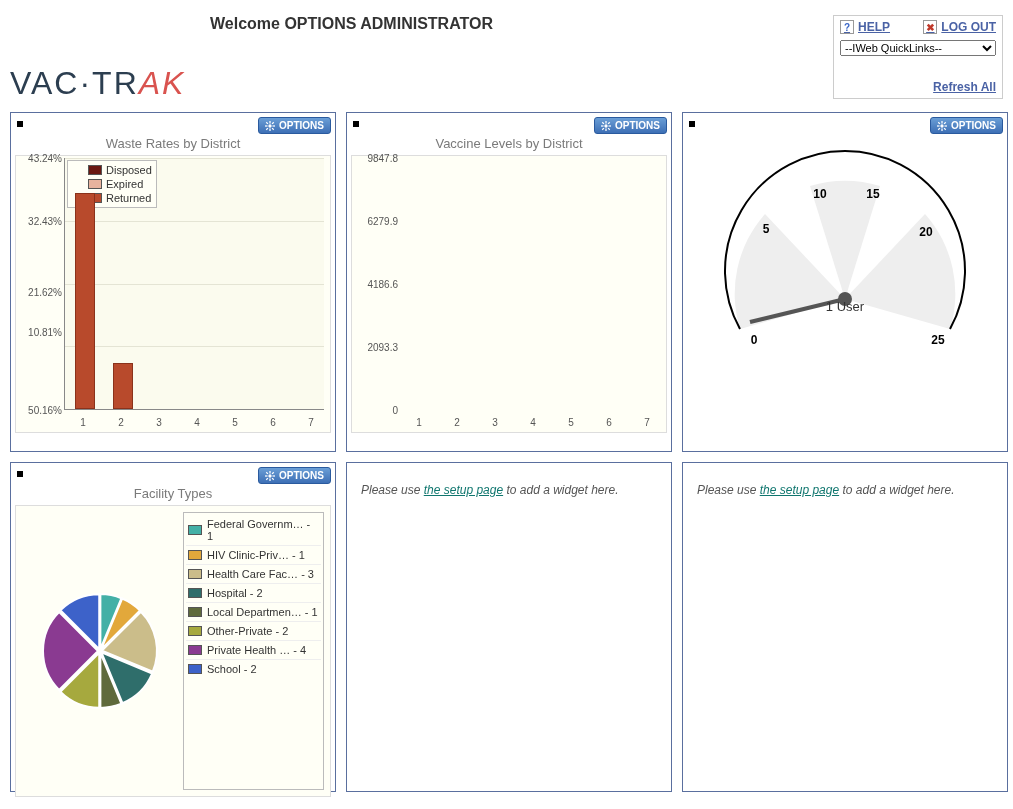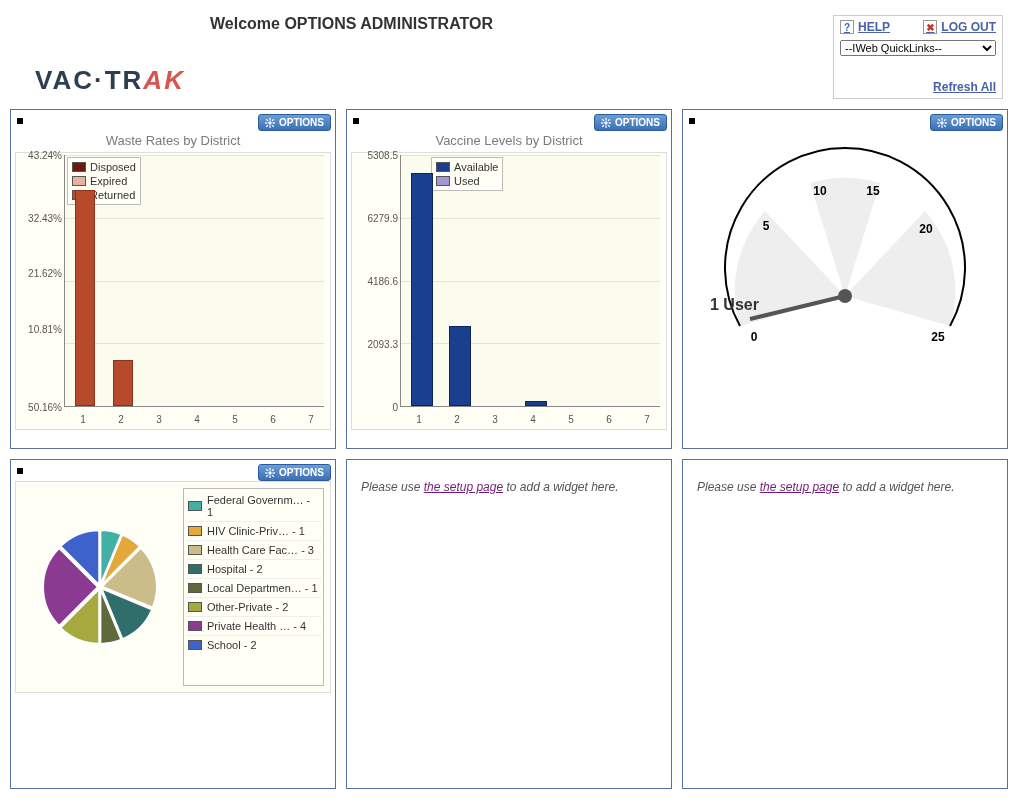--- a/index.html
+++ b/index.html
@@ -16,25 +16,24 @@
     display: flex;
     align-items: flex-start;
     padding: 15px 10px 0 10px;
   }
   .logo-area {
     width: 200px;
     padding-top: 50px;
   }
   .logo {
     font-family: 'Arial Narrow', Arial, sans-serif;
-    font-size: 26px;
+    font-size: 32px;
     letter-spacing: 2px;
     color: #2c3e50;
-    font-weight: 700;
-    text-align: center;
+    font-weight: 400;
   }
   .logo .ak { color: #d9534f; font-style: italic; }
   .center-head {
     flex: 1;
   }
   .app-title {
     color: #5a6f9e;
     font-size: 18px;
     font-weight: bold;
     margin: 0 0 25px 0;
@@ -184,20 +183,21 @@
     background: #fffff6;
     border: 1px solid #bbb;
     padding: 2px 4px;
     font-size: 11px;
   }
   .legend .row {
     display: flex;
     align-items: center;
     gap: 4px;
     line-height: 14px;
+    margin-left: 16px;
   }
   .swatch {
     width: 14px; height: 10px;
     border: 1px solid #555;
   }
   
   .gauge-wrap {
     padding: 10px;
     text-align: center;
   }
@@ -213,21 +213,21 @@
     position: relative;
   }
   
   .pie-body {
     display: flex;
     padding: 6px;
     gap: 6px;
     background: #fffff6;
     margin: 0 4px 4px 4px;
     border: 1px solid #ddd;
-    height: 212px;
+    height: 292px;
   }
   .pie-svg {
     flex: 0 0 155px;
     display: flex;
     align-items: center;
     justify-content: center;
   }
   .pie-legend {
     flex: 1;
     border: 1px solid #bbb;
@@ -243,21 +243,21 @@
     gap: 5px;
   }
   .pie-legend .row:last-child { border-bottom: none; }
   .empty-widget {
     padding: 20px 14px;
     font-style: italic;
     color: #555;
     font-size: 12px;
   }
   .empty-widget a {
-    color: #701a75;
+    color: #0f766e;
   }
 </style>
 </head>
 <body>
 
 <div class="header-row">
   <div class="logo-area">
     <div class="logo"><span>VAC·TR</span><span class="ak">AK</span></div>
   </div>
   <div class="center-head">
@@ -303,21 +303,21 @@
             </g>
           </svg>
         <span>OPTIONS</span>
       </button>
     </div>
     <div class="chart-title">Waste Rates by District</div>
     <div class="chart-area">
 
       <div class="ylab" style="top:2px">43.24%</div>
       <div class="ylab" style="top:65px">32.43%</div>
-      <div class="ylab" style="top:120px">21.62%</div>
+      <div class="ylab" style="top:136px">21.62%</div>
       <div class="ylab" style="top:176px">10.81%</div>
       <div class="ylab" style="top:254px">50.16%</div>
       <div class="plot">
         <div class="grid-h" style="top:0"></div>
         <div class="grid-h" style="top:25%"></div>
         <div class="grid-h" style="top:50%"></div>
         <div class="grid-h" style="top:75%"></div>
 
         <div class="legend" style="left:2px; top:2px;">
           <div class="row">
@@ -363,44 +363,25 @@
               <line x1="17" y1="17" x2="21" y2="21"></line>
               <line x1="3" y1="21" x2="7" y2="17"></line>
               <line x1="17" y1="7" x2="21" y2="3"></line>
             </g>
           </svg>
         <span>OPTIONS</span>
       </button>
     </div>
     <div class="chart-title">Vaccine Levels by District</div>
     <div class="chart-area">
-      <div class="ylab" style="top:2px">5308.5</div>
+      <div class="ylab" style="top:2px">9847.8</div>
       <div class="ylab" style="top:65px">6279.9</div>
       <div class="ylab" style="top:128px">4186.6</div>
       <div class="ylab" style="top:191px">2093.3</div>
       <div class="ylab" style="top:254px">0</div>
-      <div class="plot">
-        <div class="grid-h" style="top:0"></div>
-        <div class="grid-h" style="top:25%"></div>
-        <div class="grid-h" style="top:50%"></div>
-        <div class="grid-h" style="top:75%"></div>
-        <div class="legend" style="left:30px; top:2px;">
-          <div class="row">
-              <span class="swatch" style="background:#1b3f8f"></span>
-              <span>Available</span>
-            </div>
-          <div class="row">
-              <span class="swatch" style="background:#a597d6"></span>
-              <span>Used</span>
-            </div>
-        </div>
-        <div class="bar" style="left:10px; height:93%; width:22px; background:#1b3f8f; border:1px solid #0e255c;"></div>
-        <div class="bar" style="left:48px; height:32%; width:22px; background:#1b3f8f; border:1px solid #0e255c;"></div>
-        <div class="bar" style="left:124px; height:2%; width:22px; background:#1b3f8f; border:1px solid #0e255c;"></div>
-      </div>
       <div class="xlab" style="left:67px">1</div>
       <div class="xlab" style="left:105px">2</div>
       <div class="xlab" style="left:143px">3</div>
       <div class="xlab" style="left:181px">4</div>
       <div class="xlab" style="left:219px">5</div>
       <div class="xlab" style="left:257px">6</div>
       <div class="xlab" style="left:295px">7</div>
     </div>
   </div>
 
@@ -438,21 +419,21 @@
           <text x="56" y="89" font-size="12" font-weight="bold" text-anchor="middle">5</text>
           <text x="110" y="54" font-size="12" font-weight="bold" text-anchor="middle">10</text>
           <text x="163" y="54" font-size="12" font-weight="bold" text-anchor="middle">15</text>
           <text x="216" y="92" font-size="12" font-weight="bold" text-anchor="middle">20</text>
           <text x="228" y="200" font-size="12" font-weight="bold" text-anchor="middle">25</text>
 
           <line x1="135" y1="155" x2="40" y2="178" stroke="#555" stroke-width="4"></line>
           <circle cx="135" cy="155" r="7" fill="#555"></circle>
           <text x="135" y="178" font-size="12" font-weight="bold" text-anchor="middle"></text>
         </svg>
-        <div style="position:absolute; width:100%; text-align:left; top:155px; font-weight:bold; font-size:16px;">1 User</div>
+        <div style="position:absolute; width:100%; text-align:center; top:155px; font-weight:normal; font-size:13px;">1 User</div>
       </div>
     </div>
   </div>
 
   <div class="widget short">
     <div class="widget-head">
       <div class="bullet"></div>
       <button class="options-btn">
         <svg class="gear" viewBox="0 0 24 24">
             <circle cx="12" cy="12" r="4" fill="#fff"></circle>
@@ -463,20 +444,21 @@
               <line x1="18" y1="12" x2="24" y2="12"></line>
               <line x1="3" y1="3" x2="7" y2="7"></line>
               <line x1="17" y1="17" x2="21" y2="21"></line>
               <line x1="3" y1="21" x2="7" y2="17"></line>
               <line x1="17" y1="7" x2="21" y2="3"></line>
             </g>
           </svg>
         <span>OPTIONS</span>
       </button>
     </div>
+    <div class="chart-title">Facility Types</div>
     <div class="pie-body">
       <div class="pie-svg">
         <svg id="pie" viewBox="0 0 140 140" width="140" height="140">
             <path d="M 70.39018064403226 68.03842943919354 L 70.39018064403226 13.038429439193536 A 55 55 0 0 1 91.43776942411219 17.225055151072766 Z" fill="#43b0a6" stroke="#fff" stroke-width="2"></path>
             <path d="M 71.1111404660392 68.3370607753949 L 92.15872924611915 17.523686487274134 A 55 55 0 0 1 110.00201343129932 29.446187810134795 Z" fill="#e2a83b" stroke="#fff" stroke-width="2"></path>
             <path d="M 71.96157056080646 69.60981935596774 L 110.85244352606658 30.718946390707636 A 55 55 0 0 1 122.77494484892723 90.65740813604768 Z" fill="#cbbd8a" stroke="#fff" stroke-width="2"></path>
             <path d="M 71.41421356237309 71.41421356237309 L 122.22758785049386 92.46180234245303 A 55 55 0 0 1 92.46180234245304 122.22758785049386 Z" fill="#2f6e6b" stroke="#fff" stroke-width="2"></path>
             <path d="M 70.39018064403226 71.96157056080646 L 91.43776942411219 122.77494484892723 A 55 55 0 0 1 70.39018064403226 126.96157056080646 Z" fill="#5f6a3c" stroke="#fff" stroke-width="2"></path>
             <path d="M 69.23463313526982 71.84775906502257 L 69.23463313526982 126.84775906502257 A 55 55 0 0 1 30.34376017000971 110.73863203028269 Z" fill="#a6a93e" stroke="#fff" stroke-width="2"></path>
             <path d="M 68 70 L 29.109127034739892 108.89087296526012 A 55 55 0 0 1 29.109127034739878 31.109127034739892 Z" fill="#8a3a91" stroke="#fff" stroke-width="2"></path>

